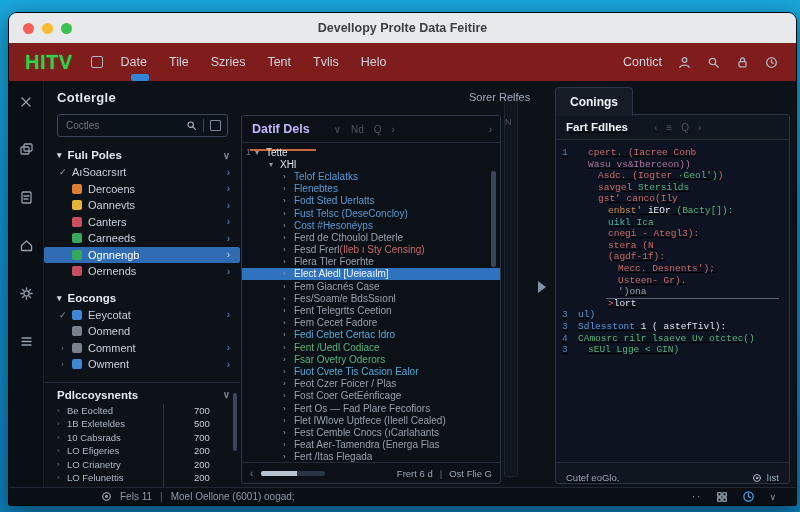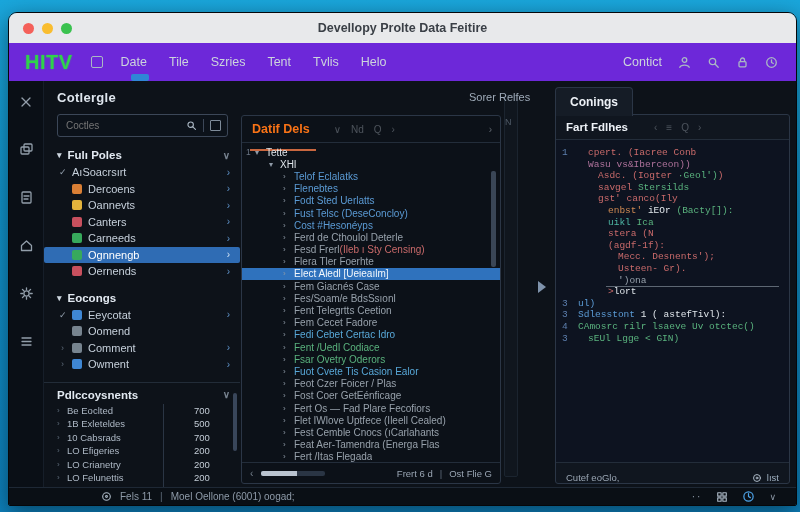--- a/index.html
+++ b/index.html
@@ -6,21 +6,21 @@
     font-family:"Liberation Sans",sans-serif;-webkit-font-smoothing:antialiased;}
   body{background:linear-gradient(180deg,#1aa6db 0%,#1192c9 40%,#0d7fba 100%);position:relative;}
   .window{position:absolute;left:8px;top:12px;right:3px;bottom:6px;display:flex;flex-direction:column;
     border-radius:9px 9px 2px 2px;overflow:hidden;box-shadow:0 6px 22px rgba(0,0,0,.45);border:1px solid #05070a;}
   
   .titlebar{height:30px;background:#e8e9eb;display:flex;align-items:center;position:relative;flex:0 0 auto;}
   .lights{display:flex;gap:8px;margin-left:14px;}
   .light{width:11px;height:11px;border-radius:50%;}
   .titletext{position:absolute;left:0;right:0;text-align:center;font-size:12.5px;color:#3a3f46;font-weight:600;}
   
-  .menubar{height:38px;background:#6d28d9;display:flex;align-items:center;color:#ccd4dc;position:relative;flex:0 0 auto;}
+  .menubar{height:38px;background:#7f1d1d;display:flex;align-items:center;color:#ccd4dc;position:relative;flex:0 0 auto;}
   .logo{font-weight:800;font-size:20px;letter-spacing:.5px;margin:0 18px 0 16px;color:#2fd24b;text-shadow:0 0 2px rgba(47,210,75,.5);}
   .logo-badge{position:absolute;left:122px;bottom:0px;width:18px;height:7px;background:#2f86d6;border-radius:2px;}
   .menu-sq{width:10px;height:10px;border:1.4px solid #aab7c4;border-radius:2px;margin-right:18px;}
   .menu-items{display:flex;gap:22px;font-size:12.5px;}
   .menu-item{cursor:default;}
   .menu-right{margin-left:auto;display:flex;align-items:center;gap:16px;margin-right:18px;font-size:12.5px;}
   .mi-icon{display:flex;align-items:center;}
   svg.ic{stroke:#aab7c4;fill:none;stroke-width:1.3;stroke-linecap:round;stroke-linejoin:round;}
   
   .content{flex:1 1 auto;position:relative;background:#0d1219;overflow:hidden;}
@@ -53,21 +53,21 @@
   .srow{display:flex;align-items:center;height:13.5px;font-size:9.5px;color:#aeb9c6;padding-left:13px;}
   .srow .pre{color:#5e6b7a;font-size:8px;width:10px;}
   .srow .slabel{flex:1;}
   .srow .sval{width:46px;border-left:1px solid #2a3544;text-align:left;padding-left:30px;color:#c3ccd6;height:100%;
     display:flex;align-items:center;}
   .lp-scroll{position:absolute;right:3px;top:10px;width:4px;height:58px;background:#39465a;border-radius:2px;}
   
   .midcard{position:absolute;left:232px;top:34px;width:258px;bottom:3px;background:#0c1118;
     border:1px solid #2b3646;border-radius:3px;display:flex;flex-direction:column;overflow:hidden;}
   .mid-header{height:26px;display:flex;align-items:center;border-bottom:1px solid #232d3a;padding:0 8px;flex:0 0 auto;}
-  .mid-tab{font-size:12.5px;font-weight:700;color:#f97316;position:relative;padding:14px 2px;}
+  .mid-tab{font-size:12.5px;font-weight:700;color:#c4b5fd;position:relative;padding:14px 2px;}
   .mid-tab::after{content:"";position:absolute;left:0;right:-4px;bottom:-1px;height:2px;background:#c9673f;}
   .mid-tools{display:flex;gap:10px;margin-left:22px;opacity:.32;font-size:10px;color:#cfd8e2;}
   .mid-corner{margin-left:auto;opacity:.4;font-size:10px;color:#cfd8e2;}
   .mid-list{flex:1;position:relative;padding-top:3px;overflow:hidden;}
   .mrow{display:flex;align-items:center;height:12.2px;font-size:10px;padding-left:calc(12px + var(--ind,0)*14px);padding-right:6px;}
   .mrow .mnum{width:9px;color:#6b7684;font-size:8.5px;flex:0 0 auto;margin-left:-8px;}
   .mrow .mcaret{width:11px;color:#8f9aa7;font-size:8px;flex:0 0 auto;}
   .mrow .mtext{white-space:nowrap;overflow:hidden;}
   .mrow.selected{background:#2f72bd;}
   .mrow.selected .mtext{color:#f2f7fc;}
@@ -84,21 +84,21 @@
   .gap-track{position:absolute;left:3px;top:14px;bottom:10px;width:12px;background:#10161e;border:1px solid #1b242f;border-radius:2px;}
   .gap-n{position:absolute;left:4px;top:36px;font-size:9px;color:#5f6b79;opacity:.8;}
   .gap-arrow{position:absolute;right:8px;top:200px;width:0;height:0;border-top:6px solid transparent;
     border-bottom:6px solid transparent;border-left:8px solid #7f93ac;cursor:pointer;}
   
   .tab-inactive{position:absolute;left:460px;top:10px;font-size:11px;color:#9fabb9;}
   .tab-active{position:absolute;left:546px;top:6px;height:28px;padding:0 14px;display:flex;align-items:center;
     background:#151c26;border:1px solid #2b3646;border-bottom:none;border-radius:4px 4px 0 0;
     font-size:12px;font-weight:700;color:#eef2f7;z-index:2;}
   .rightcard{position:absolute;left:546px;right:6px;top:33px;bottom:3px;background:#10161f;
-    border:1px solid #2b3646;border-radius:0 3px 3px 3px;display:flex;flex-direction:column;overflow:hidden;}
+    border:1px solid #2b3646;border-radius:0 3px 3px 3px;display:flex;flex-direction:column;overflow:hidden;text-decoration:underline;}
   .rc-header{height:24px;display:flex;align-items:center;padding:0 10px;border-bottom:1px solid #232d3a;flex:0 0 auto;}
   .rc-title{font-size:11.5px;font-weight:700;color:#eef2f7;}
   .rc-tools{display:flex;gap:9px;margin-left:26px;opacity:.3;font-size:10px;color:#cfd8e2;}
   .codearea{flex:1;background:#0d1320;padding:7px 4px 0 6px;font-family:"Liberation Mono",monospace;
     font-size:9.5px;line-height:11.6px;overflow:hidden;}
   .cline{display:flex;position:relative;}
   .cline .cnum{width:14px;flex:0 0 auto;color:#5d7fae;text-align:left;}
   .cline .csegs{white-space:pre;padding-left:calc(2px + var(--ind,0)*10px);}
   .cline.divider::before{content:"";position:absolute;left:44px;right:6px;top:0;border-top:1px solid #5d6773;}
   .c-red{color:#c96a6a}.c-purple{color:#b0739c}.c-green{color:#5ab37e}.c-teal{color:#4db6a4}
@@ -643,20 +643,24 @@
             <div class="cline" style="--ind: 3;">
               <span class="cnum"></span>
               <span class="csegs"><span class="c-orange">enbst' </span><span class="c-white">iEOr </span><span class="c-green">(Bacty[]):</span></span>
             </div>
 
             <div class="cline" style="--ind: 3;">
               <span class="cnum"></span>
               <span class="csegs"><span class="c-teal">uikl </span><span class="c-green">Ica</span></span>
             </div>
 
+            <div class="cline" style="--ind: 3;">
+              <span class="cnum"></span>
+              <span class="csegs"><span class="c-red">cnegi - Ategl3):</span></span>
+            </div>
 
             <div class="cline" style="--ind: 3;">
               <span class="cnum"></span>
               <span class="csegs"><span class="c-red">stera (N</span></span>
             </div>
 
             <div class="cline" style="--ind: 3;">
               <span class="cnum"></span>
               <span class="csegs"><span class="c-red">(agdf-1f):</span></span>
             </div>

